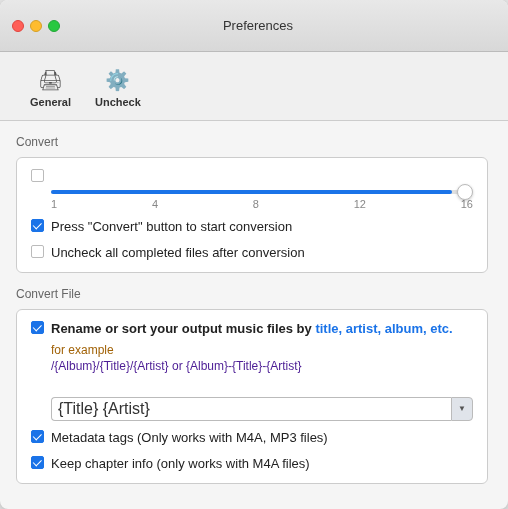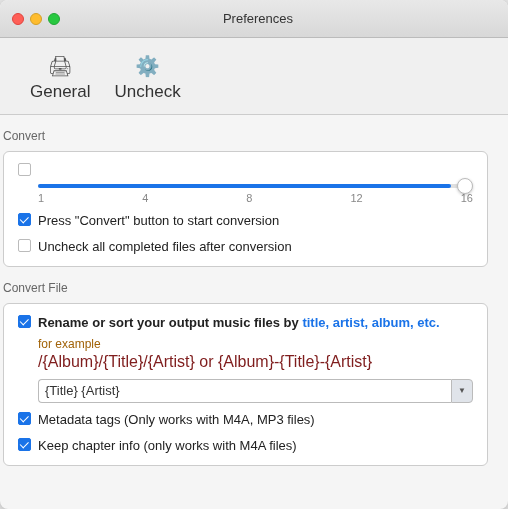--- a/index.html
+++ b/index.html
@@ -14,21 +14,21 @@
     .window {
       width: 508px;
       height: 509px;
       background: #f5f5f5;
       border-radius: 8px;
       box-shadow: 0 2px 12px rgba(0,0,0,0.3);
       display: flex;
       flex-direction: column;
     }
     .titlebar {
-      height: 38px;
+      height: 52px;
       background: linear-gradient(to bottom, #e8e8e8, #d8d8d8);
       border-radius: 8px 8px 0 0;
       display: flex;
       align-items: center;
       justify-content: center;
       position: relative;
       border-bottom: 1px solid #bbb;
       padding-left: 8px;
     }
     .traffic-lights {
@@ -74,26 +74,27 @@
     .toolbar-icon {
       width: 28px;
       height: 28px;
       display: flex;
       align-items: center;
       justify-content: center;
       font-size: 20px;
       color: #555;
     }
     .toolbar-label {
-      font-size: 17px;
+      font-size: 11px;
       color: #333;
       margin-top: 2px;
+      font-weight: bold;
     }
     .content {
-      padding: 14px 20px 14px 3px;
+      padding: 14px 20px 14px 16px;
       flex: 1;
       overflow-y: auto;
     }
     .section-label {
       font-size: 12px;
       color: #666;
       margin-bottom: 8px;
       font-weight: 400;
     }
     .section-box {
@@ -183,40 +184,40 @@
       color: #888;
       margin-top: 2px;
     }
     .output-for-example {
       font-size: 12px;
       color: #a16207;
       margin: 4px 0 2px 20px;
       font-weight: 500;
     }
     .output-template {
-      font-size: 16px;
-      color: #7f1d1d;
+      font-size: 12px;
+      color: #4c1d95;
       margin-left: 20px;
-      margin-bottom: 8px;
+      margin-bottom: 24px;
     }
     .output-input-row {
       display: flex;
       align-items: center;
       margin-left: 20px;
       margin-bottom: 8px;
       gap: 0;
     }
     .output-input {
       flex: 1;
       height: 24px;
       border: 1px solid #bbb;
       border-right: none;
       border-radius: 4px 0 0 4px;
       padding: 0 6px;
-      font-size: 13px;
+      font-size: 16px;
       color: #333;
       background: white;
       outline: none;
     }
     .output-dropdown-btn {
       width: 22px;
       height: 24px;
       background: #e0e4ea;
       border: 1px solid #bbb;
       border-radius: 0 4px 4px 0;

